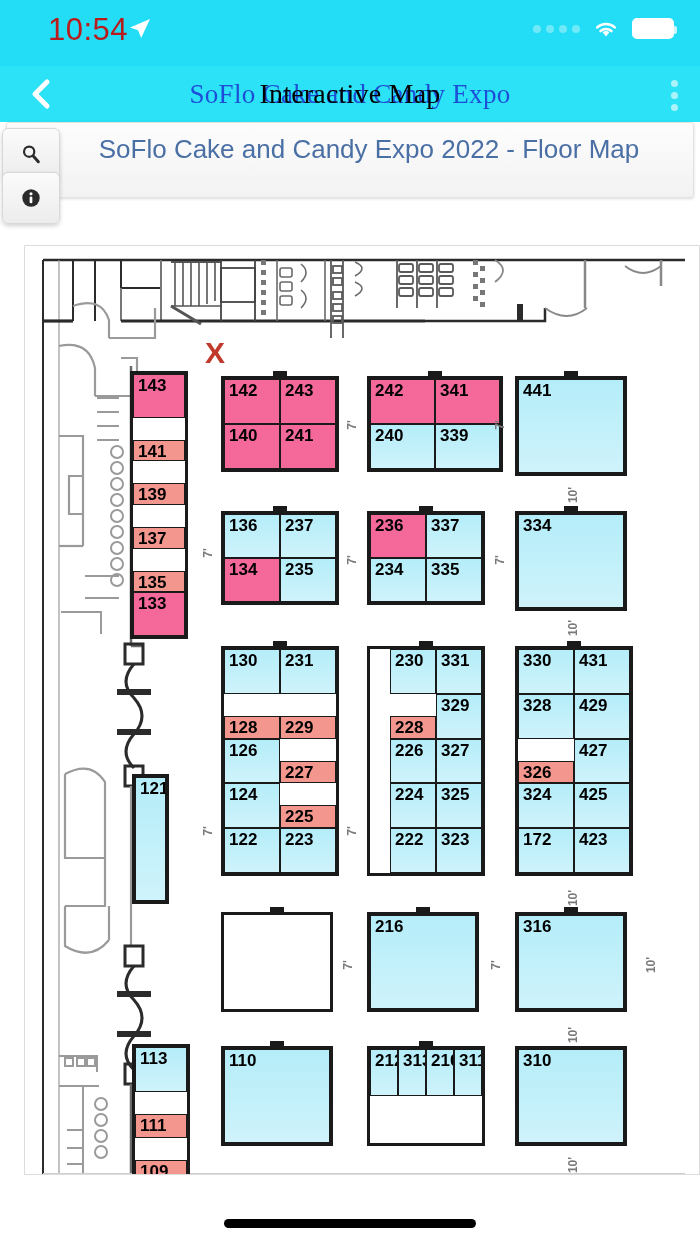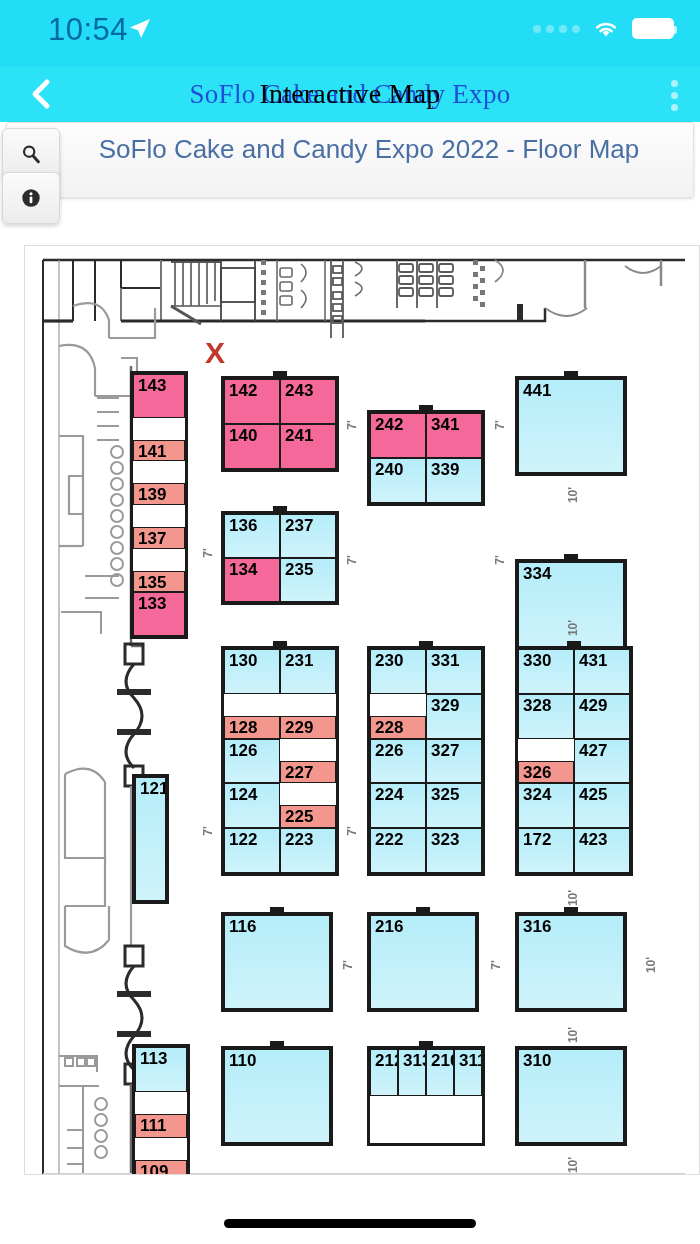--- a/index.html
+++ b/index.html
@@ -11,21 +11,21 @@
   }
   #app { position: relative; width: 700px; height: 1244px; background: #fff; }
 
   
   .statusbar {
     position: absolute; top: 0; left: 0; width: 700px; height: 66px;
     background: #22DDF5;
   }
   .status-time {
     position: absolute; left: 48px; top: 12px;
-    font-size: 31px; font-weight: 400; color: #0369a1;
+    font-size: 31px; font-weight: 400; color: #b91c1c;
     letter-spacing: 0.5px;
     font-family: "Liberation Sans", sans-serif;
   }
   .status-loc {
     position: absolute; left: 128px; top: 17px;
     width: 24px; height: 24px; color: #fff;
   }
   .status-right {
     position: absolute; right: 26px; top: 18px;
     display: flex; align-items: center; gap: 12px;
@@ -391,21 +391,21 @@
 
       <div class="block" style="left:196px; top:130px; width:118px; height:96px; grid-template-columns:1fr 1fr; grid-template-rows:1fr 1fr;">
         <span class="tab"></span>
         <div class="cell c-pink">142</div>
         <div class="cell c-pink">243</div>
         <div class="cell c-pink">140</div>
         <div class="cell c-pink">241</div>
       </div>
       <div class="dim" style="left:322px; top:172px;">7'</div>
 
-      <div class="block" style="left:342px; top:130px; width:118px; height:96px; grid-template-columns:1fr 1fr; grid-template-rows:1fr 1fr;margin-top:34px;">
+      <div class="block" style="left:342px; top:130px; width:136px; height:96px; grid-template-columns:1fr 1fr; grid-template-rows:1fr 1fr;">
         <span class="tab"></span>
         <div class="cell c-pink">242</div>
         <div class="cell c-pink">341</div>
         <div class="cell c-blue">240</div>
         <div class="cell c-blue">339</div>
       </div>
       <div class="dim" style="left:470px; top:172px;">7'</div>
 
       <div class="block" style="left:490px; top:130px; width:112px; height:100px; grid-template-columns:1fr; grid-template-rows:1fr;">
         <span class="tab"></span>
@@ -416,23 +416,30 @@
       <div class="block" style="left:196px; top:265px; width:118px; height:94px; grid-template-columns:1fr 1fr; grid-template-rows:1fr 1fr;">
         <span class="tab"></span>
         <div class="cell c-blue">136</div>
         <div class="cell c-blue">237</div>
         <div class="cell c-pink">134</div>
         <div class="cell c-blue">235</div>
       </div>
       <div class="dim" style="left:178px; top:300px;">7'</div>
       <div class="dim" style="left:322px; top:307px;">7'</div>
 
+      <div class="block" style="left:342px; top:265px; width:118px; height:94px; grid-template-columns:1fr 1fr; grid-template-rows:1fr 1fr;">
+        <span class="tab"></span>
+        <div class="cell c-pink">236</div>
+        <div class="cell c-blue">337</div>
+        <div class="cell c-blue">234</div>
+        <div class="cell c-blue">335</div>
+      </div>
       <div class="dim" style="left:470px; top:307px;">7'</div>
 
-      <div class="block" style="left:490px; top:265px; width:112px; height:100px; grid-template-columns:1fr; grid-template-rows:1fr;margin-top:48px;">
+      <div class="block" style="left:490px; top:265px; width:112px; height:100px; grid-template-columns:1fr; grid-template-rows:1fr;">
         <span class="tab"></span>
         <div class="cell c-blue">334</div>
       </div>
       <div class="dim" style="left:540px; top:375px;">10'</div>
 
       <div class="block" style="left:196px; top:400px; width:118px; height:230px; grid-template-columns:1fr 1fr; grid-template-rows:repeat(5,1fr);">
         <span class="tab"></span>
         <div class="cell c-blue">130</div>
         <div class="cell c-blue">231</div>
         <div class="cell c-salmon">128</div>
@@ -440,21 +447,21 @@
         <div class="cell c-blue">126</div>
         <div class="cell c-salmon">227</div>
         <div class="cell c-blue">124</div>
         <div class="cell c-salmon">225</div>
         <div class="cell c-blue">122</div>
         <div class="cell c-blue">223</div>
       </div>
       <div class="dim" style="left:178px; top:578px;">7'</div>
       <div class="dim" style="left:322px; top:578px;">7'</div>
 
-      <div class="block" style="left:342px; top:400px; width:118px; height:230px; grid-template-columns:1fr 1fr; grid-template-rows:repeat(5,1fr);">
+      <div class="block" style="left:342px; top:400px; width:118px; height:230px; grid-template-columns:1fr 1fr; grid-template-rows:repeat(5,1fr);padding-left:20px;">
         <span class="tab"></span>
         <div class="cell c-blue">230</div>
         <div class="cell c-blue">331</div>
         <div class="cell c-salmon">228</div>
         <div class="cell c-blue">329</div>
         <div class="cell c-blue">226</div>
         <div class="cell c-blue">327</div>
         <div class="cell c-blue">224</div>
         <div class="cell c-blue">325</div>
         <div class="cell c-blue">222</div>
@@ -475,21 +482,20 @@
         <div class="cell c-blue">423</div>
       </div>
       <div class="dim" style="left:540px; top:645px;">10'</div>
 
       <div class="block" style="left:107px; top:528px; width:37px; height:130px; grid-template-columns:1fr; grid-template-rows:1fr;">
         <div class="cell c-blue">121</div>
       </div>
 
       <div class="block" style="left:196px; top:666px; width:112px; height:100px; grid-template-columns:1fr; grid-template-rows:1fr;">
         <span class="tab"></span>
-        <div class="cell c-blue">116</div>
       </div>
       <div class="dim" style="left:318px; top:712px;">7'</div>
 
       <div class="block" style="left:342px; top:666px; width:112px; height:100px; grid-template-columns:1fr; grid-template-rows:1fr;">
         <span class="tab"></span>
         <div class="cell c-blue">216</div>
       </div>
       <div class="dim" style="left:466px; top:712px;">7'</div>
 
       <div class="block" style="left:490px; top:666px; width:112px; height:100px; grid-template-columns:1fr; grid-template-rows:1fr;">

